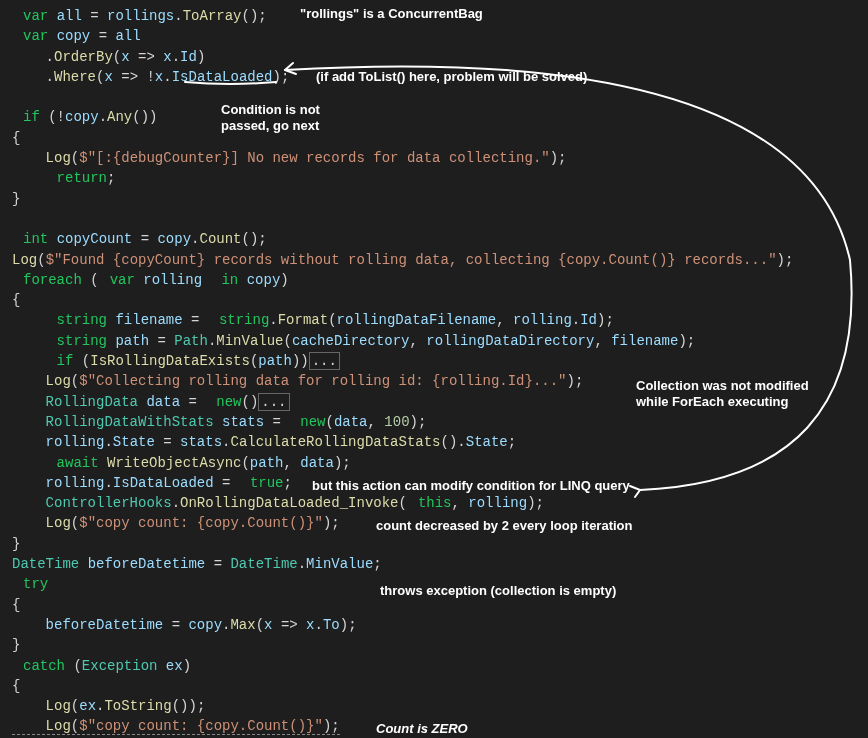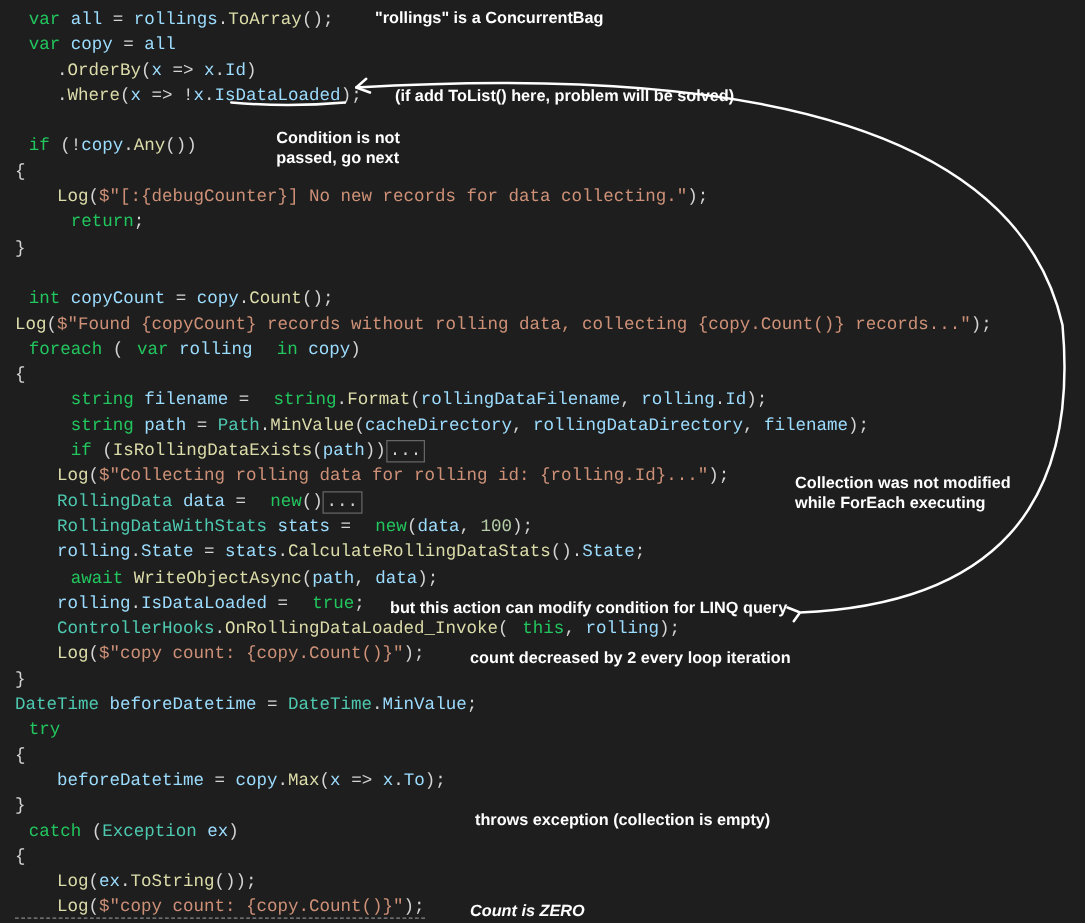--- a/index.html
+++ b/index.html
@@ -103,21 +103,21 @@
 </div>
 
 <div class="annotation" style="left:300px; top:6px;">"rollings" is a ConcurrentBag</div>
 <div class="annotation" style="left:316px; top:69px;">(if add ToList() here, problem will be solved)</div>
 <div class="annotation" style="left:180px; top:102px; white-space:pre;margin-left:41px;">Condition is not
 passed, go next</div>
 <div class="annotation" style="left:636px; top:378px; white-space:pre;">Collection was not modified
 while ForEach executing</div>
 <div class="annotation" style="left:312px; top:478px;">but this action can modify condition for LINQ query</div>
 <div class="annotation" style="left:376px; top:518px;">count decreased by 2 every loop iteration</div>
-<div class="annotation" style="left:380px; top:648px;">throws exception (collection is empty)</div>
+<div class="annotation" style="left:380px; top:583px;">throws exception (collection is empty)</div>
 <div class="annotation" style="left:376px; top:721px;font-style:italic;">Count is ZERO</div>
 
 <svg class="overlay" viewBox="0 0 868 738">
   <g stroke="#ffffff" stroke-width="2" fill="none" stroke-linecap="round">
 
     <path d="M 185 82 Q 230 86 276 82"></path>
 
     <path d="M 285 70 Q 800 40 850 260 Q 870 480 640 490 L 630 486 M 640 490 L 635 497"></path>
 
     <path d="M 285 70 L 293 63 M 285 70 L 296 74"></path>

